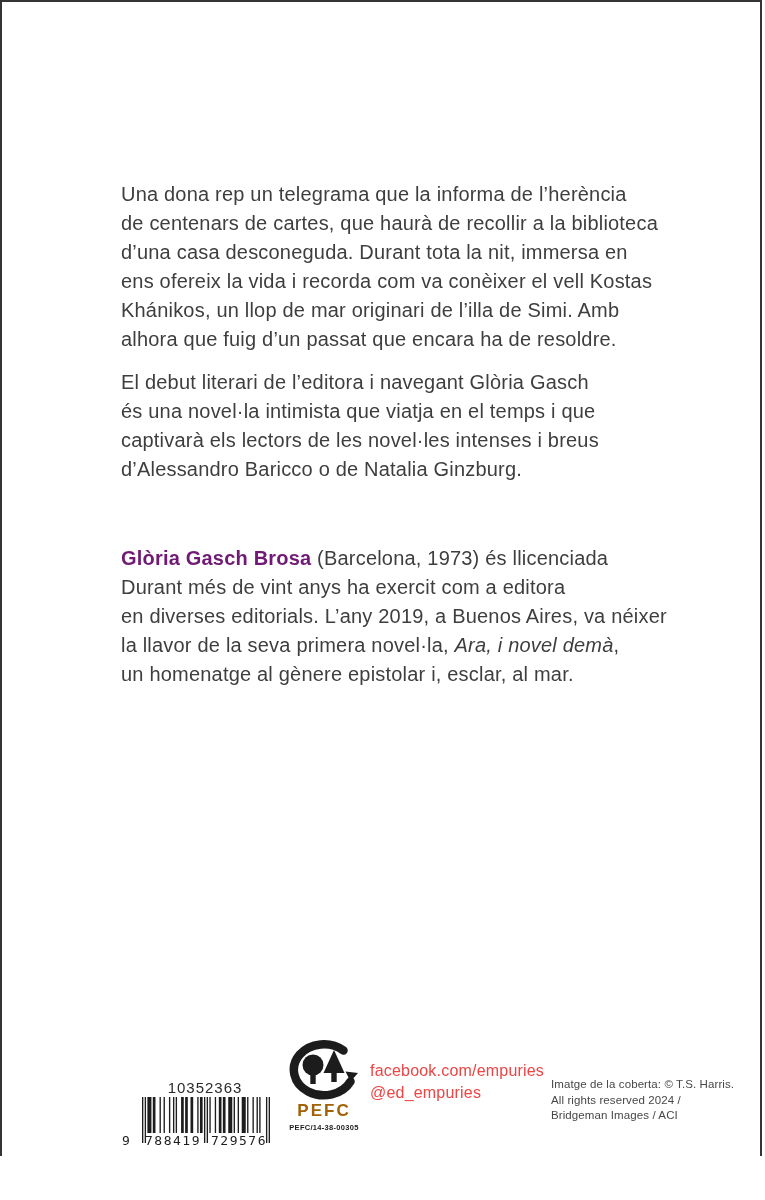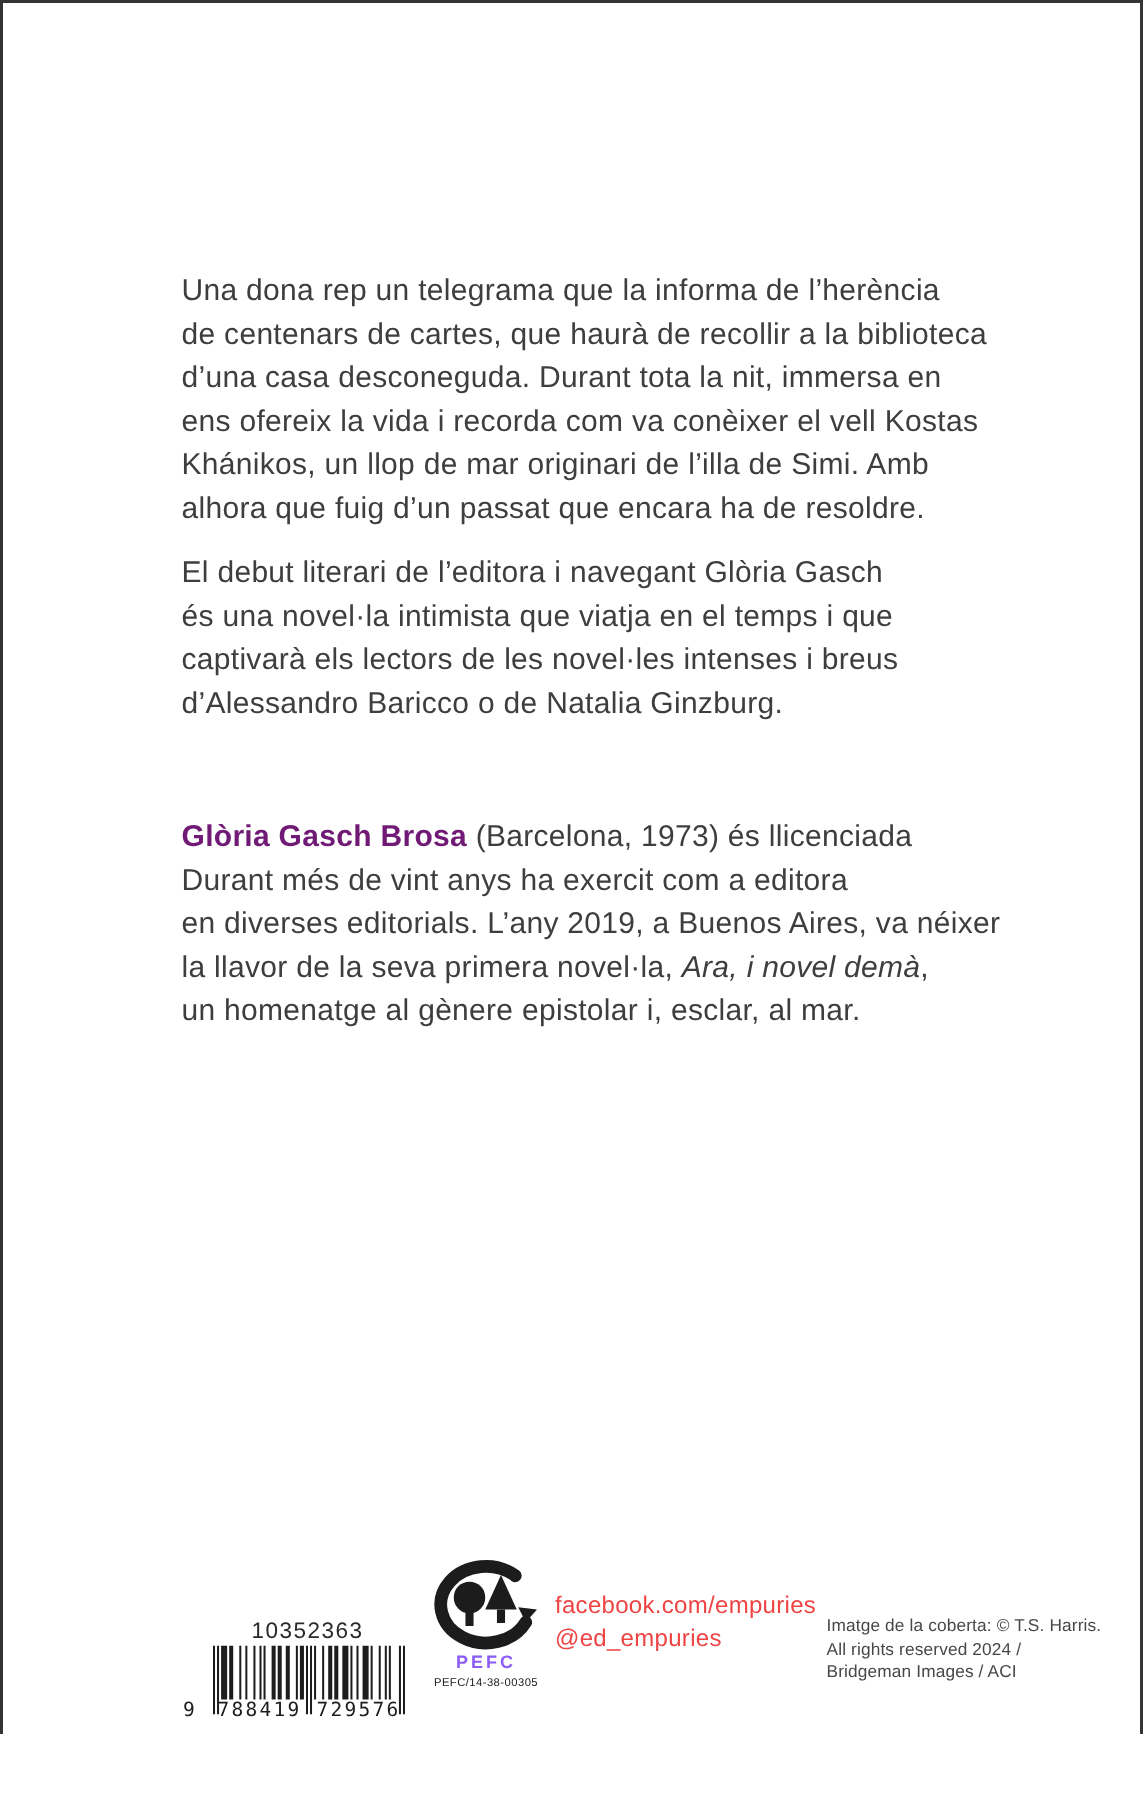--- a/index.html
+++ b/index.html
@@ -34,22 +34,22 @@
   .bc-number{position:absolute;left:20px;top:0;width:126px;text-align:center;
     font-size:15px;letter-spacing:1px;color:#2a2a2a;}
   .bc-bars{position:absolute;left:20px;top:18px;}
   .bc-digits{position:absolute;left:0px;top:54px;width:150px;display:flex;
     font-family:"DejaVu Sans Mono", monospace;font-size:13px;color:#1d1d1d;}
   .bc-digits .pfx{width:18px;text-align:left;}
   .bc-digits .grp{flex:1;text-align:center;letter-spacing:1.5px;}
 
   .pefc{position:absolute;left:283px;top:1040px;width:82px;text-align:center;color:#1c1c1c;}
   .pefc-mark{display:block;margin:0 auto;}
-  .pefc-name{font-weight:bold;font-size:12px;letter-spacing:2px;margin-top:1px;color:#8b5cf6;}
-  .pefc-cert{font-size:7.5px;font-weight:normal;letter-spacing:0.3px;margin-top:2px;color:#1c1c1c;}
+  .pefc-name{font-weight:bold;font-size:17px;letter-spacing:2px;margin-top:1px;color:#a16207;}
+  .pefc-cert{font-size:7.5px;font-weight:bold;letter-spacing:0.3px;margin-top:2px;color:#1c1c1c;}
 
   .links{position:absolute;left:370px;top:1060px;font-size:16px;line-height:22px;
     letter-spacing:0.2px;color:#ef4444;}
   .links div{white-space:nowrap;}
 
   .credits{position:absolute;left:551px;top:1077px;font-size:11.5px;line-height:15.5px;
     letter-spacing:0.1px;color:#474747;}
   .credits div{white-space:nowrap;}
 </style>
 </head>

